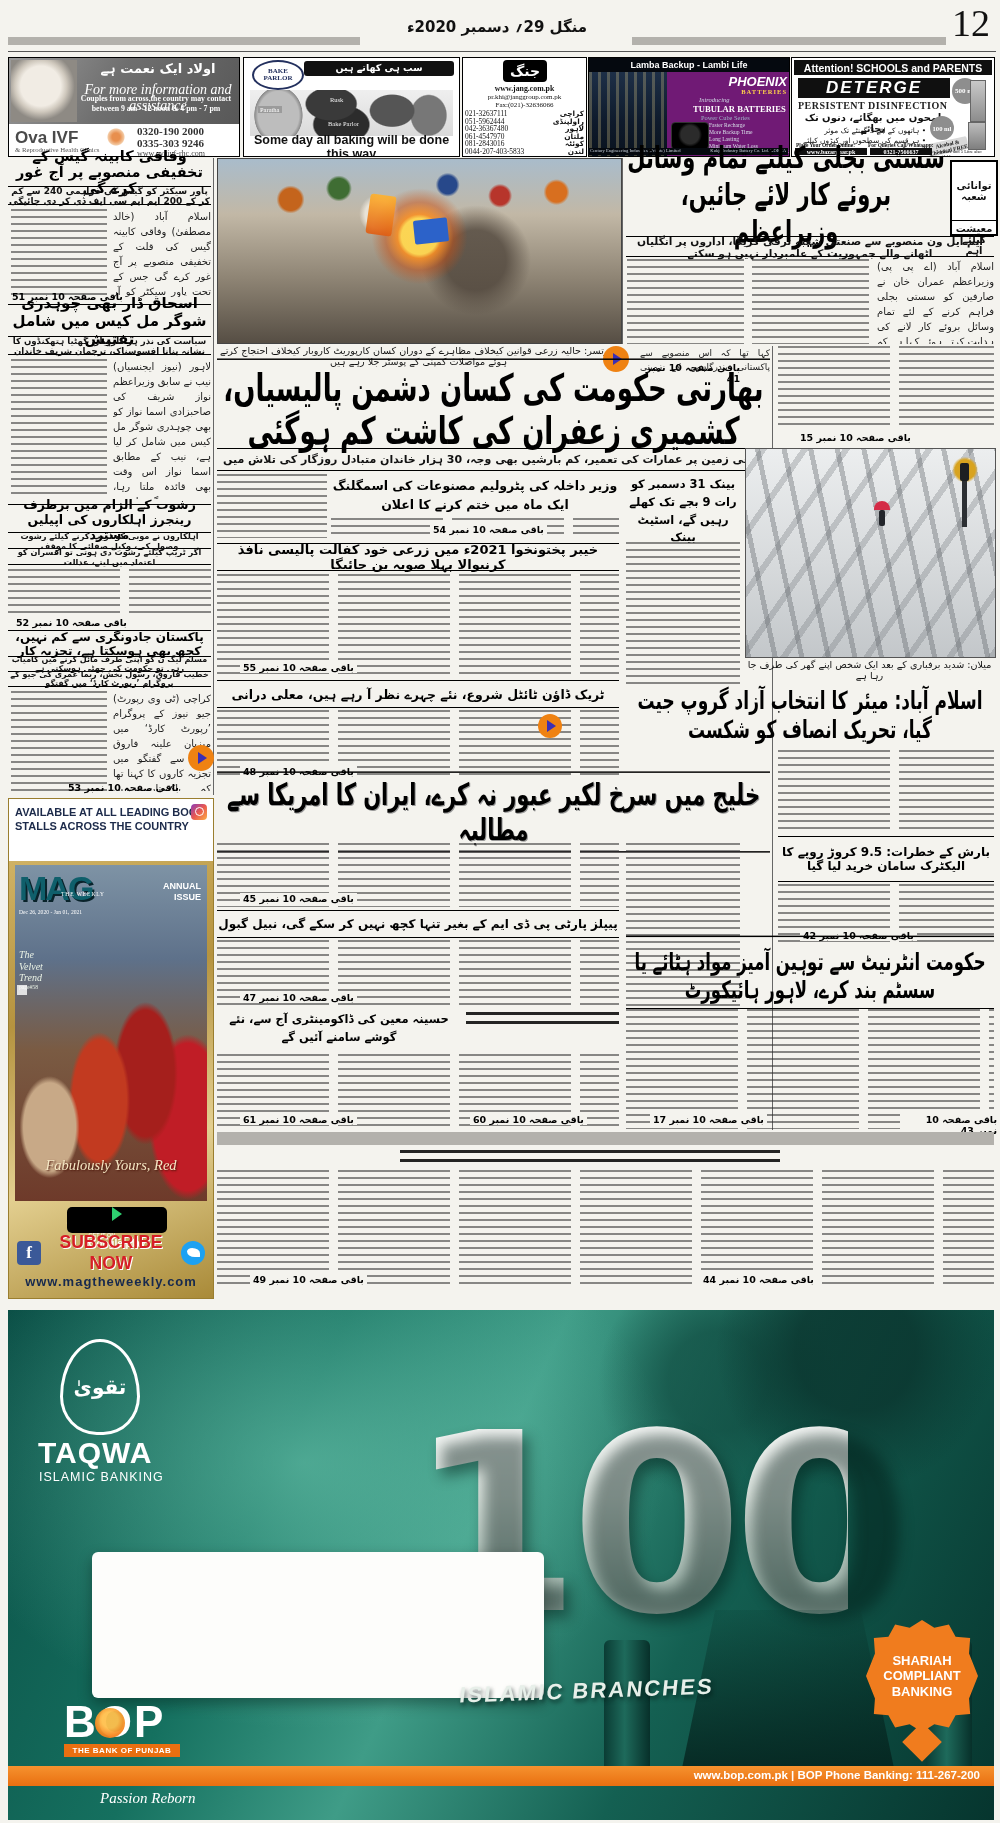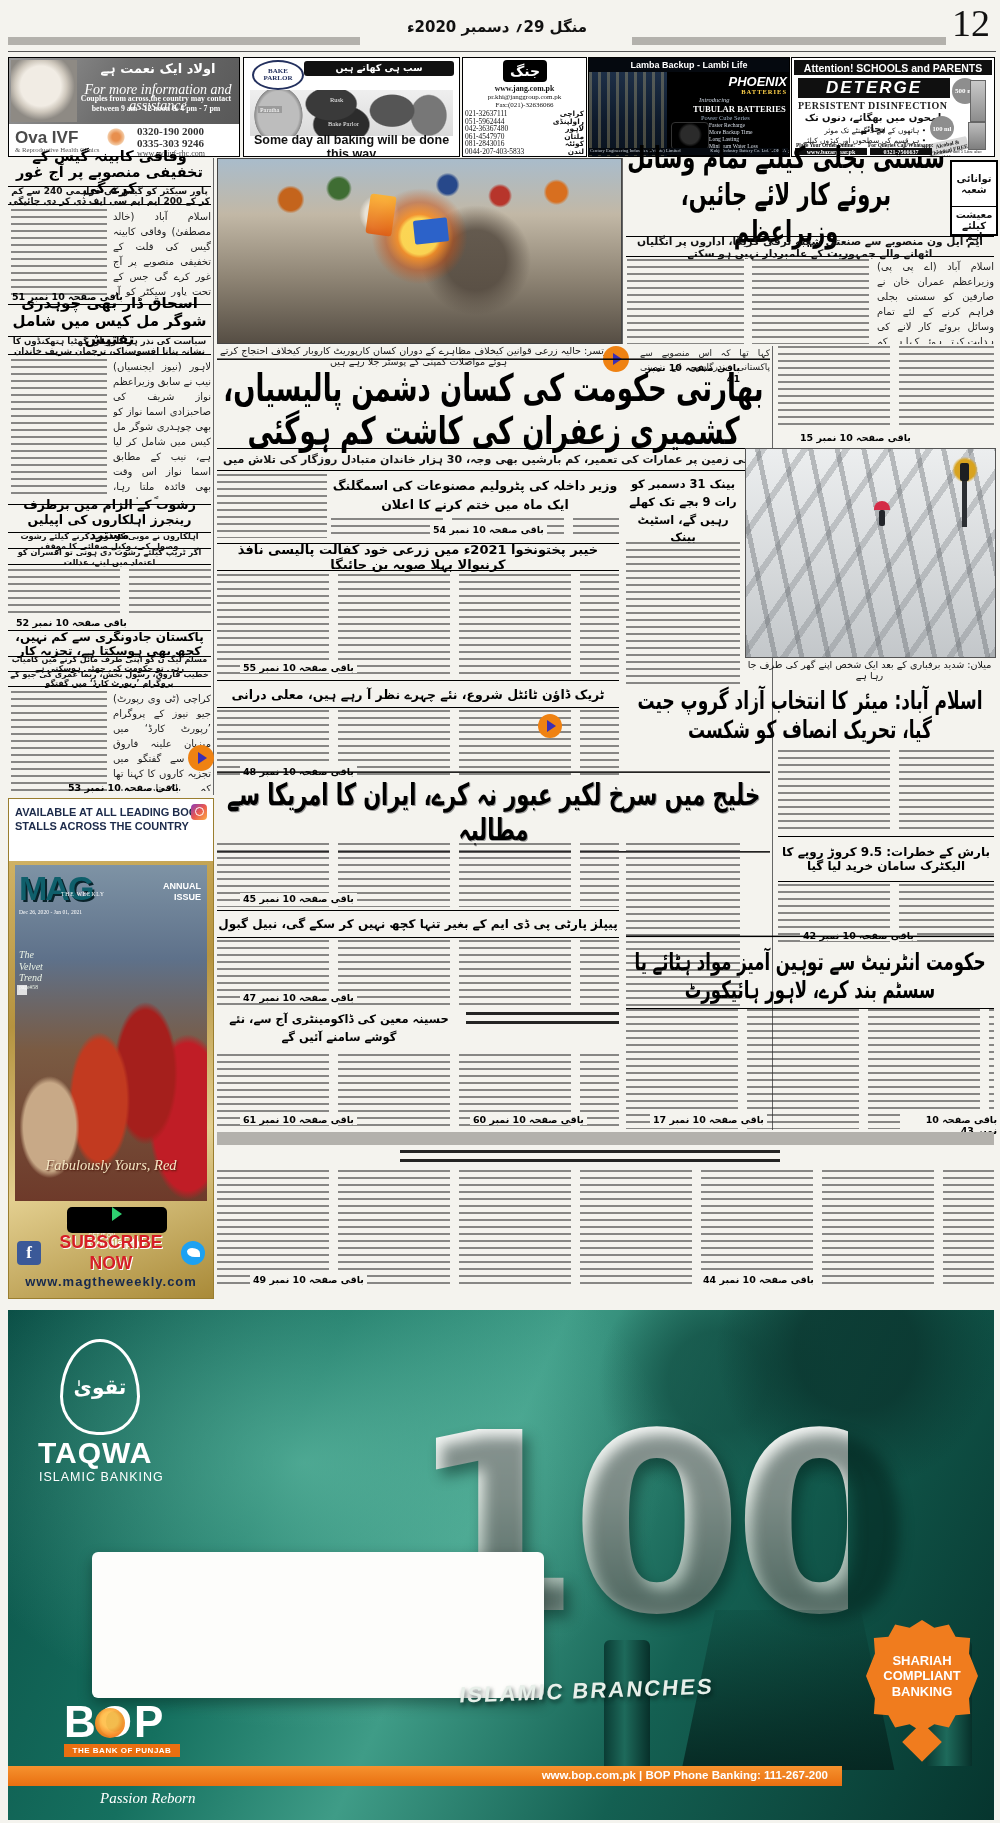--- a/index.html
+++ b/index.html
@@ -139,21 +139,21 @@
           <span class="urdu rtl" style="font-weight:bold;">کوئٹہ</span>
           <span>081-2843016</span>
         </div>
       <div style="display:flex;flex-direction:row-reverse;justify-content:space-between;font-size:7.4px;line-height:1.02;">
           <span class="urdu rtl" style="font-weight:bold;">لندن</span>
           <span>0044-207-403-5833</span>
         </div>
     </div>
   </div>
 
-  <div class="abs adbox" style="left:588px;top:57px;width:200px;height:98px;background:#000000;">
+  <div class="abs adbox" style="left:588px;top:57px;width:200px;height:98px;background:#701a75;">
     <div class="abs ctr" style="left:0;top:0;width:200px;height:14px;background:#05090f;color:#fff;font-size:9px;font-weight:bold;font-family:'Liberation Sans',sans-serif;">Lamba Backup - Lambi Life</div>
     <div class="abs" style="left:0;top:14px;width:78px;height:84px;background:
        repeating-linear-gradient(90deg,rgba(255,230,150,.25) 0 3px,transparent 3px 9px),
        linear-gradient(180deg,#1d2f47 0%,#0e1a2b 60%,#09121e 100%);"></div>
     <div class="abs" style="left:80px;top:16px;width:118px;color:#fff;font-size:13px;font-weight:bold;font-style:italic;text-align:right;font-family:'Liberation Sans',sans-serif;">PHOENIX</div>
     <div class="abs" style="left:80px;top:30px;width:118px;color:#ffd24a;font-size:6.5px;font-weight:bold;text-align:right;letter-spacing:1px;">BATTERIES</div>
     <div class="abs" style="left:110px;top:38px;width:88px;color:#cfd8e4;font-size:6.5px;font-style:italic;">Introducing</div>
     <div class="abs" style="left:104px;top:46px;width:94px;color:#fff;font-size:8.6px;font-weight:bold;">TUBULAR BATTERIES</div>
     <div class="abs" style="left:112px;top:56px;width:86px;color:#9fb3c8;font-size:6.4px;">Power Cube Series</div>
     <div class="abs" style="left:120px;top:64px;width:78px;color:#d7dee8;font-size:5.6px;line-height:1.25;">
@@ -278,21 +278,21 @@
     <div class="abs ctr" style="left:0px;top:472px;width:204px;height:20px;color:#16294e;font-weight:bold;font-size:13px;font-family:'Liberation Sans',sans-serif;letter-spacing:1px;">www.magtheweekly.com</div>
   </div>
 
   <div class="abs protest" style="left:217px;top:158px;width:403px;height:184px;border:1px solid #444;">
     <div class="abs" style="left:150px;top:36px;width:26px;height:40px;background:linear-gradient(180deg,#ffb12b,#e05c12);border-radius:3px;transform:rotate(8deg);opacity:.9;"></div>
     <div class="abs" style="left:196px;top:60px;width:34px;height:24px;background:#2c62c9;border-radius:2px;transform:rotate(-6deg);"></div>
   </div>
   <div class="abs urdu rtl capt ctr" style="left:217px;top:344px;width:403px;height:24px;font-size:9.6px;">امرتسر: حالیہ زرعی قوانین کیخلاف مظاہرے کے دوران کسان کارپوریٹ کاروبار کیخلاف احتجاج کرتے ہوئے مواصلات کمپنی کے پوسٹر جلا رہے ہیں</div>
 
   <div class="abs kickbox" style="left:950px;top:160px;width:44px;height:72px;">
-    <div class="urdu rtl ctr" style="height:36px;font-size:10px;font-weight:bold;padding:4px;">توانائی شعبہ</div>
+    <div class="urdu rtl ctr" style="height:36px;font-size:10px;font-weight:bold;padding:11px;">توانائی شعبہ</div>
     <div class="urdu rtl ctr" style="height:34px;font-size:10px;font-weight:bold;padding:1px;border-top:1px solid #000;">معیشت کیلئے اہم</div>
   </div>
   <div class="abs urdu rtl hl ctr stretch" style="left:626px;top:162px;width:320px;height:68px;font-size:21px;line-height:1.2;">سستی بجلی کیلئے تمام وسائل بروئے کار لائے جائیں، وزیراعظم</div>
   <div class="abs urdu rtl subbar ctr" style="left:626px;top:236px;width:368px;height:19px;font-size:10.6px;">ایم ایل ون منصوبے سے صنعتی شعبہ ترقی کریگا، اداروں پر انگلیاں اٹھانے والے جمہوریت کے علمبردار نہیں ہو سکتے</div>
   <div class="abs" style="left:626px;top:259px;width:368px;height:85px;display:flex;flex-direction:row-reverse;gap:8px;">
     <div class="urdu rtl body-txt" style="width:117px;height:85px;">اسلام آباد (اے پی پی) وزیراعظم عمران خان نے صارفین کو سستی بجلی فراہم کرنے کے لئے تمام وسائل بروئے کار لانے کی ہدایت کرتے ہوئے کہا ہے کہ توانائی کا شعبہ ملکی معیشت کے لئے بہت اہمیت کا حامل ہے، ایم ایل ون منصوبے سے ملک میں بین الاقوامی معیار کا جدید مواصلاتی نظام میسر آئے گا، اعلیٰ حکام نے جائزہ اجلاسوں سے خطاب اور مشیر پارلیمانی امور ڈاکٹر بابر اعوان سے گفتگو کرتے ہوئے اداروں پر اپنی سیاست چمکانے کیلئے انگلیاں اٹھانے والے کسی طرح جمہوریت کے علمبردار نہیں ہو سکتے، ریاست کے تمام ستون اپنے دائرہ کار میں رہ کر ملکی ترقی کیلئے کام کر رہے ہیں۔</div>
     <div class="sim" style="width:117px;height:85px;"></div>
     <div class="sim" style="width:117px;height:85px;"></div>
   </div>
   <div class="abs urdu rtl body-txt" style="left:640px;top:347px;width:130px;height:26px;font-size:9px;">کہا تھا کہ اس منصوبے سے پاکستانی بندرگاہوں کے زمینی رابطے مربوط ہونے سے ملکی</div>
@@ -385,21 +385,21 @@
 
     <div class="abs" style="left:452px;top:368px;width:260px;color:#e7efe9;font-family:'Liberation Sans',sans-serif;font-weight:800;font-size:22px;letter-spacing:2px;transform:skewX(-8deg) rotate(-2deg);text-shadow:2px 3px 4px rgba(0,20,16,.6);">ISLAMIC BRANCHES</div>
 
     <div class="abs seal ctr" style="left:858px;top:310px;width:112px;height:112px;flex-direction:column;color:#fff;font-family:'Liberation Sans',sans-serif;font-weight:800;line-height:1.2;">
       <div style="font-size:13px;">SHARIAH</div>
       <div style="font-size:13px;">COMPLIANT</div>
       <div style="font-size:13px;">BANKING</div>
     </div>
     <div class="abs" style="left:900px;top:418px;width:28px;height:28px;background:#f07c1e;transform:rotate(45deg);"></div>
 
-    <div class="abs" style="left:0;top:456px;width:834px;height:20px;background:linear-gradient(180deg,#f6922e,#e96f10);">
+    <div class="abs" style="left:0;top:456px;width:986px;height:20px;background:linear-gradient(180deg,#f6922e,#e96f10);">
       <div style="position:absolute;right:14px;top:3px;color:#fff;font-size:11.5px;font-weight:bold;font-family:'Liberation Sans',sans-serif;">www.bop.com.pk   |   BOP Phone Banking: 111-267-200</div>
     </div>
 
     <div class="abs" style="left:56px;top:390px;width:120px;">
       <div style="position:relative;color:#fff;font-family:'Liberation Sans',sans-serif;font-weight:800;font-size:44px;line-height:1;letter-spacing:2px;">
         <span>BOP</span>
         <span style="position:absolute;left:31px;top:8px;width:30px;height:30px;border-radius:50%;background:radial-gradient(circle at 50% 40%,#ffc04d 0 8px,#f6841f 16px);mix-blend-mode:normal;opacity:.95;"></span>
       </div>
       <div class="ctr" style="width:116px;height:13px;background:#e96f10;color:#fff;font-size:8px;font-weight:bold;font-family:'Liberation Sans',sans-serif;letter-spacing:.5px;">THE BANK OF PUNJAB</div>
     </div>

